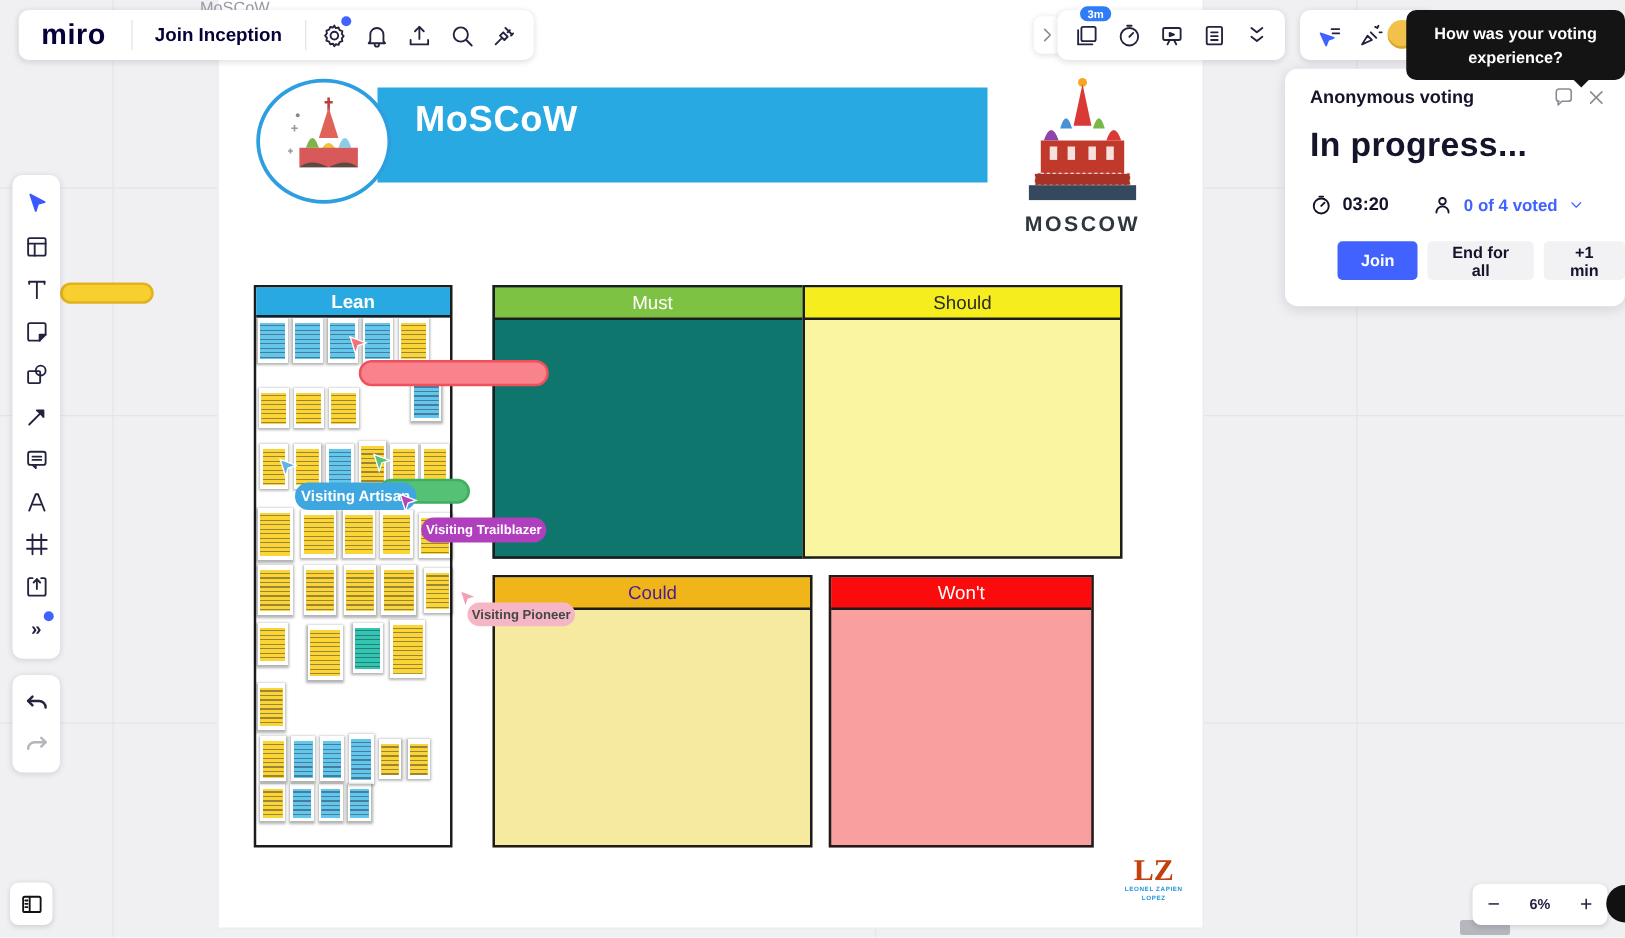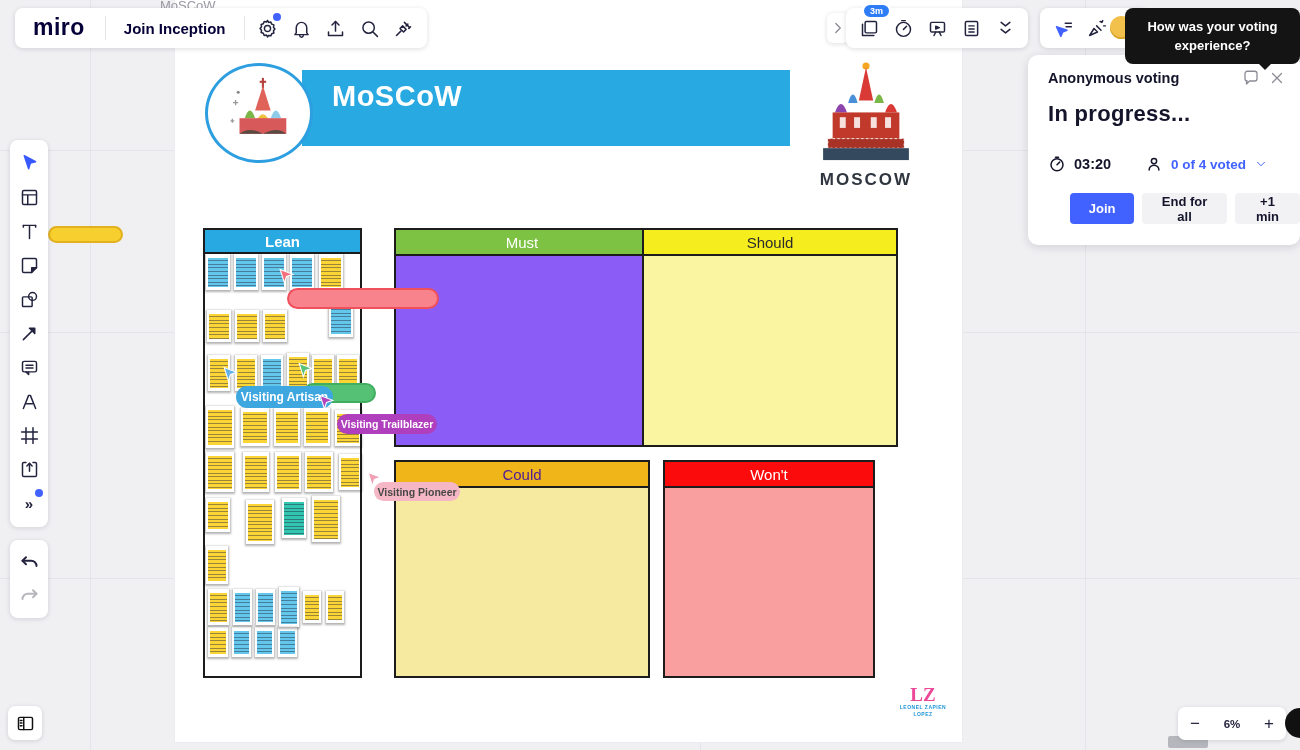--- a/index.html
+++ b/index.html
@@ -31,21 +31,21 @@
   
   .tooltip { position:absolute; left:1125px; top:8px; width:175px; height:56px; background:#141414; border-radius:8px; color:#fff;
     font-size:13px; font-weight:600; display:flex; align-items:center; justify-content:center; text-align:center; line-height:1.5;
     padding:4px 14px; z-index:40; }
   .tooltip::after { content:""; position:absolute; bottom:-6px; right:28px; border:7px solid transparent; border-top-color:#141414; border-bottom:0; }
   .emoji-circle { position:absolute; left:1110px; top:16px; width:23px; height:23px; border-radius:50%; background:#f2c14b; box-shadow:inset 0 -2px 0 #d9a62e; z-index:30; }
 
   
   .vpanel { position:absolute; left:1028px; top:55px; width:272px; height:190px; background:#fff; border-radius:10px; box-shadow:0 2px 10px rgba(20,20,43,.14); z-index:25; }
   .vp-title { position:absolute; left:20px; top:15px; font-size:14.5px; font-weight:700; color:#14142b; }
-  .vp-status { position:absolute; left:20px; top:46px; font-size:22px; font-weight:700; color:#14142b; letter-spacing:.3px; }
+  .vp-status { position:absolute; left:20px; top:46px; font-size:27px; font-weight:700; color:#14142b; letter-spacing:.3px; }
   .vp-row { position:absolute; left:20px; top:100px; display:flex; align-items:center; gap:8px; }
   .vp-timer { font-size:14.5px; font-weight:700; color:#14142b; }
   .vp-voted { font-size:13.5px; font-weight:700; color:#4262ff; }
   .vp-btns { position:absolute; left:20px; top:138px; display:flex; gap:8px;padding-left:22px; }
   .btn { height:31px; border:none; border-radius:4px; font-family:inherit; font-size:13px; font-weight:600; cursor:pointer; display:flex; align-items:center; justify-content:center; }
   .btn-join { width:72px; background:#4262ff; color:#fff; }
   .btn-grey { background:#f2f2f5; color:#14142b; padding:0 14px; }
 
   
   .sidebar { position:absolute; left:10px; top:140px; width:38px; background:#fff; border-radius:8px; box-shadow:0 1px 5px rgba(20,20,43,.14); display:flex; flex-direction:column; align-items:center; padding:7px 0; gap:1px; z-index:20; }
@@ -84,21 +84,21 @@
   .st-blue   { background-color:#63c7ec; }
   .st-teal   { background-color:#32c5b0; }
 
   
   .pill { position:absolute; border-radius:11px; z-index:8; }
   .user-label { position:absolute; border-radius:11px; z-index:9; display:flex; align-items:center; justify-content:center; font-weight:700; white-space:nowrap; }
   .cursor-svg { position:absolute; z-index:10; width:17px; height:17px; }
 
   
   .credit { position:absolute; left:893px; top:685px; width:60px; text-align:center; z-index:3; }
-  .credit-lz { font-size:19px; font-weight:800; color:#ec4899; font-family:"Liberation Serif", serif; line-height:1; }
+  .credit-lz { font-size:24px; font-weight:800; color:#c2410c; font-family:"Liberation Serif", serif; line-height:1; }
   .credit-nm { font-size:5px; font-weight:700; color:#2196d9; letter-spacing:.5px; line-height:1.4; }
 </style>
 </head>
 <body>
 
 <div class="grid-line" style="left:90px;top:0;width:1px;height:750px;"></div>
 <div class="grid-line" style="left:700px;top:0;width:1px;height:750px;"></div>
 <div class="grid-line" style="left:1085px;top:0;width:1px;height:750px;"></div>
 <div class="grid-line" style="left:0;top:150px;width:1300px;height:1px;"></div>
 <div class="grid-line" style="left:0;top:332px;width:1300px;height:1px;"></div>
@@ -145,21 +145,21 @@
       <rect x="8" y="66" width="64" height="8" fill="none" stroke="#fff" stroke-width=".7" stroke-dasharray="2 2"></rect>
       <rect x="4" y="74" width="72" height="10" fill="#34495e"></rect>
     </svg>
     <div class="moscow-caption">MOSCOW</div>
   </div>
 
   <div class="ideas-col" style="left:28px;">
     <div class="ideas-head">Lean</div>
   </div>
 
-  <div class="quad" style="left:219px;top:228px;width:256px;height:219px;background:#8b5cf6;">
+  <div class="quad" style="left:219px;top:228px;width:256px;height:219px;background:#0f766e;">
     <div class="quad-head bold-first" style="background:#7dc243;color:#fff;">Must</div>
   </div>
   <div class="quad" style="left:467px;top:228px;width:256px;height:219px;background:#f9f5a1;">
     <div class="quad-head bold-first" style="background:#f6ed1f;color:#2b2b2b;">Should</div>
   </div>
   <div class="quad" style="left:219px;top:460px;width:256px;height:218px;background:#f6e9a0;">
     <div class="quad-head bold-first" style="background:#f0b519;color:#4c1d95;">Could</div>
   </div>
   <div class="quad" style="left:488px;top:460px;width:212px;height:218px;background:#f99f9f;">
     <div class="quad-head bold-first" style="background:#fb0b0b;color:#fff;">Won't</div>

